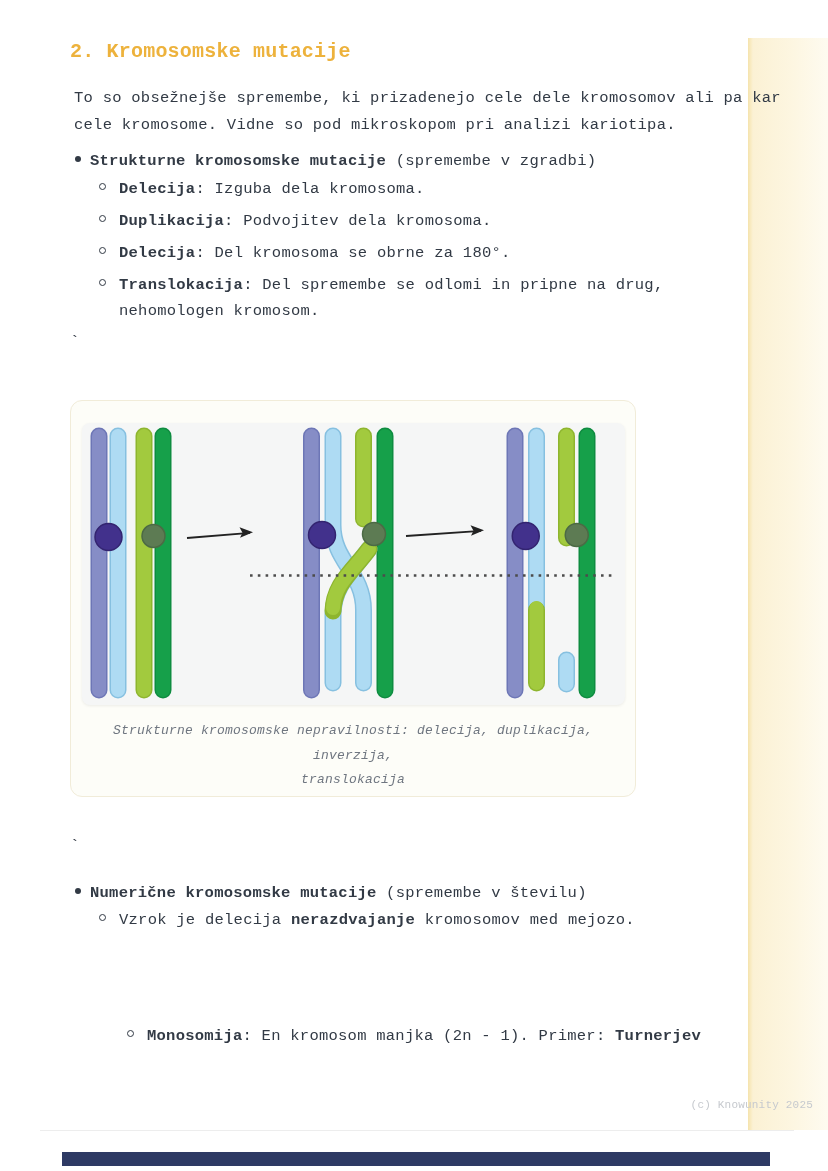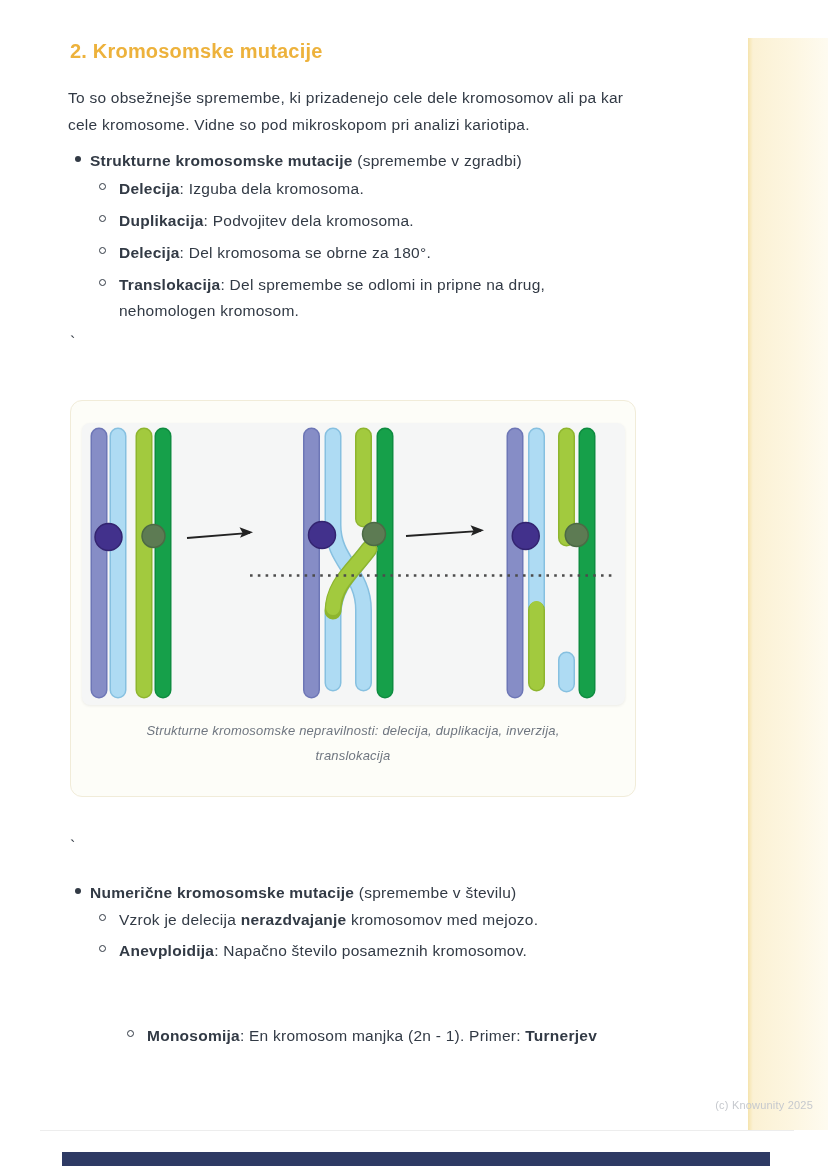--- a/index.html
+++ b/index.html
@@ -1,31 +1,31 @@
 <!DOCTYPE html>
 <html style="--accent-title: #edb23c; --body-text: #323a45; --caption-text: #6f7680; --watermark-text: #c6c9ce; --margin-stripe: #fbf1d4; --margin-stripe-edge: #f5e3ac; --card-bg: #fdfdf8; --card-border: #f1ecd9; --panel-bg: #f5f6f6; --chromosome-purple: #868dc6; --chromosome-purple-edge: #6d76b6; --chromosome-lightblue: #aedbf3; --chromosome-lightblue-edge: #86c0e0; --chromosome-yellowgreen: #a2ca3e; --chromosome-yellowgreen-edge: #8eb52e; --chromosome-green: #16a04a; --chromosome-green-edge: #0e8c40; --centromere-purple: #42318c; --centromere-olive: #5d7b53; --arrow: #222222; --dotted-line: #4c4c4c; --next-page-band: #2e3a64;"><head>
 <meta charset="utf-8">
 <style>
   html,body{margin:0;padding:0;background:#ffffff;}
   .stage{
     position:relative;width:828px;height:1166px;overflow:hidden;background:#fff;
-    font-family:Liberation Sans, sans-serif;color:var(--body-text,#323a45);
+    font-family:Liberation Mono, monospace;color:var(--body-text,#323a45);
   }
   
   .margin-stripe{
     position:absolute;left:748px;top:38px;width:80px;height:1092px;
     background:linear-gradient(to right,var(--margin-stripe-edge,#f5e3ac) 0px,var(--margin-stripe,#fbf1d4) 5px,#fdf6e1 45px,#fefbf0 100%);
   }
   .page-bottom-line{position:absolute;left:40px;top:1130px;width:754px;height:1px;background:rgba(0,0,0,0.07);}
   .next-page-band{position:absolute;left:62px;top:1152px;width:708px;height:19px;background:var(--next-page-band,#2e3a64);}
   .page-title{
     position:absolute;left:70px;top:40px;margin:0;font-size:20px;font-weight:700;
     color:var(--accent-title,#edb23c);letter-spacing:0.2px;
   }
-  .intro{position:absolute;left:68px;top:85px;margin:0;font-size:15.5px;line-height:26.5px;letter-spacing:0.25px;}
+  .intro{position:absolute;left:74px;top:85px;margin:0;font-size:15.5px;line-height:26.5px;letter-spacing:0.25px;}
   .blk{display:block;}
   .row{position:absolute;left:0;width:720px;font-size:15.5px;line-height:26px;letter-spacing:0.25px;}
   .row b{font-weight:700;}
   .marker-dot{position:absolute;left:75px;top:8px;width:6px;height:6px;border-radius:50%;background:var(--body-text,#323a45);}
   .marker-circ{position:absolute;width:7px;height:7px;border-radius:50%;border:1.5px solid var(--body-text,#323a45);top:7px;box-sizing:border-box;}
   .l1 .txt{margin-left:90px;}
   .l2 .marker-circ{left:99px;}
   .l2 .txt{margin-left:119px;}
   .l3 .marker-circ{left:127px;}
   .l3 .txt{margin-left:147px;}
@@ -164,24 +164,20 @@
   <div class="row l1" style="top:880px">
     <span class="marker-dot"></span>
     <div class="txt"><b>Numerične kromosomske mutacije</b><span> (spremembe v številu)</span></div>
   </div>
 
   <div class="row l2" style="top:907px">
     <span class="marker-circ"></span>
     <div class="txt"><span>Vzrok je delecija </span><b>nerazdvajanje</b><span> kromosomov med mejozo.</span></div>
   </div>
 
-  <div class="row l2" style="top:938px">
-    <span class="marker-circ"></span>
-    <div class="txt"><b>Anevploidija</b><span>: Napačno število posameznih kromosomov.</span></div>
-  </div>
 
 
   <div class="row l3" style="top:1023px">
     <span class="marker-circ"></span>
     <div class="txt"><b>Monosomija</b><span>: En kromosom manjka (2n - 1). Primer: </span><b>Turnerjev</b></div>
   </div>
 
   <div class="watermark">(c) Knowunity 2025</div>
 
   <div class="page-bottom-line"></div>

